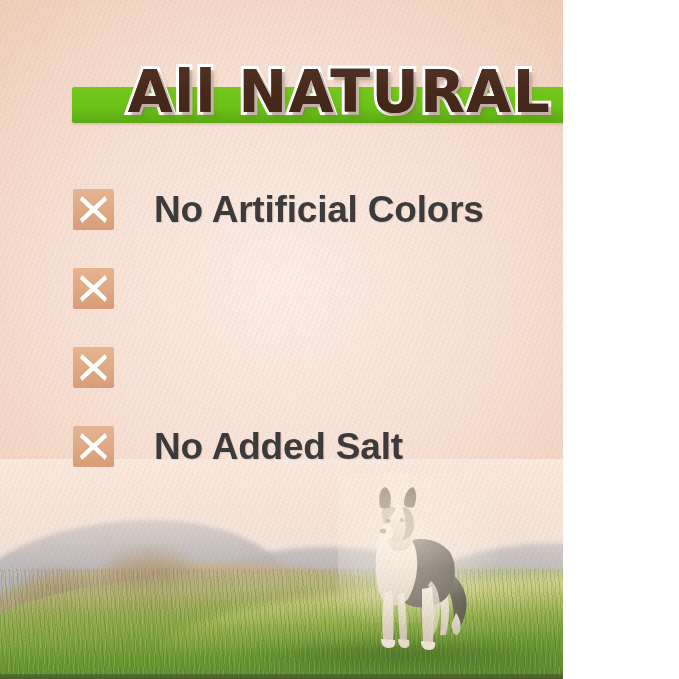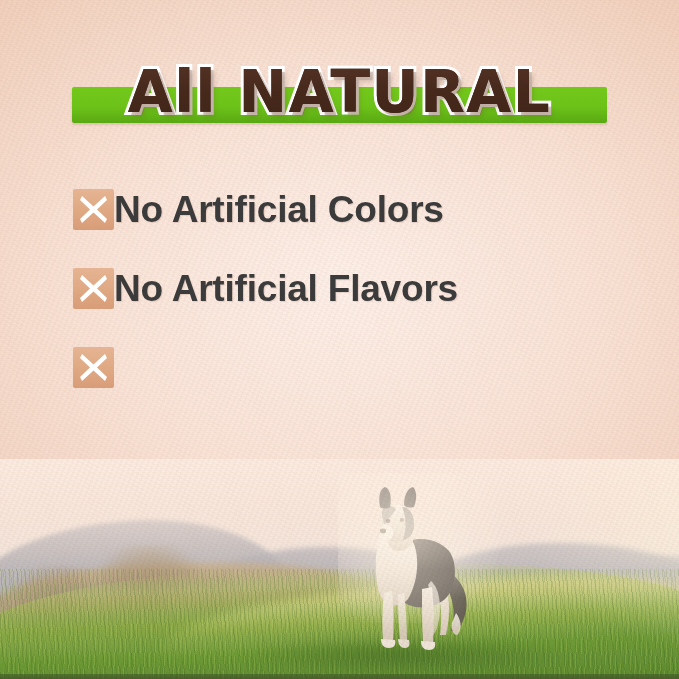--- a/index.html
+++ b/index.html
@@ -3,21 +3,21 @@
 <meta charset="utf-8">
 <style>
   * { margin:0; padding:0; box-sizing:border-box; }
   html, body {
     width:679px; height:679px;
     font-family:"Liberation Sans", sans-serif;
     overflow:hidden;
   }
   #poster {
     position:relative;
-    width:679px; height:679px;
+    width:563px; height:679px;
     background:
       radial-gradient(ellipse 90% 70% at 50% 42%, #fdf0e9 0%, #f9e3d7 42%, #f2d2bf 78%, #edc8b4 100%);
     overflow:hidden;
   }
   
   #grain {
     position:absolute; inset:0;
     background-image:
       repeating-linear-gradient(27deg, rgba(255,255,255,0.055) 0 1px, rgba(160,110,85,0.045) 1px 2px, rgba(255,255,255,0) 2px 4px),
       repeating-linear-gradient(113deg, rgba(255,255,255,0.05) 0 1px, rgba(150,100,78,0.04) 1px 3px, rgba(255,255,255,0) 3px 5px),
@@ -85,20 +85,21 @@
     position:relative;
     flex:0 0 auto;
     margin-left:73px;
     width:41px; height:41px;
     background:linear-gradient(180deg,#e6b493 0%,#dea882 55%,#d89d78 100%);
     border-radius:2px;
     display:flex; align-items:center; justify-content:center;
   }
   .x-box svg { display:block; }
   .claim-label {
+    margin-left:40px;
     font-size:37px;
     font-weight:bold;
     letter-spacing:-0.2px;
     color:#3b3b3b;
     font-family:"Liberation Sans", sans-serif;
     text-shadow:1px 1px 1px rgba(150,110,95,.22);
     white-space:nowrap;
   }
 
   
@@ -260,31 +261,38 @@
       </div>
       <div class="claim-label">No Artificial Colors</div>
     </div>
 
     <div class="claim-row">
       <div class="x-box">
         <svg width="33" height="33" viewBox="0 0 33 33" aria-hidden="true">
           <path d="M5 3 L16.5 13.5 L28 3 L30 7 L20 16.5 L30 26 L28 30 L16.5 19.5 L5 30 L3 26 L13 16.5 L3 7 Z" fill="#ffffff"></path>
         </svg>
       </div>
-      <div class="claim-label">No Artificial Flavors</div>
     </div>
 
     <div class="claim-row">
       <div class="x-box">
         <svg width="33" height="33" viewBox="0 0 33 33" aria-hidden="true">
           <path d="M5 3 L16.5 13.5 L28 3 L30 7 L20 16.5 L30 26 L28 30 L16.5 19.5 L5 30 L3 26 L13 16.5 L3 7 Z" fill="#ffffff"></path>
         </svg>
       </div>
     </div>
 
+    <div class="claim-row">
+      <div class="x-box">
+        <svg width="33" height="33" viewBox="0 0 33 33" aria-hidden="true">
+          <path d="M5 3 L16.5 13.5 L28 3 L30 7 L20 16.5 L30 26 L28 30 L16.5 19.5 L5 30 L3 26 L13 16.5 L3 7 Z" fill="#ffffff"></path>
+        </svg>
+      </div>
+      <div class="claim-label">No Added Salt</div>
+    </div>
 
   </div>
 
   <div id="photo">
     <div class="sky"></div>
     <div class="hill-far-left"></div>
     <div class="hill-mid"></div>
     <div class="hill-right"></div>
     <div class="hill-far-right"></div>
     <div class="dry-band"></div>

